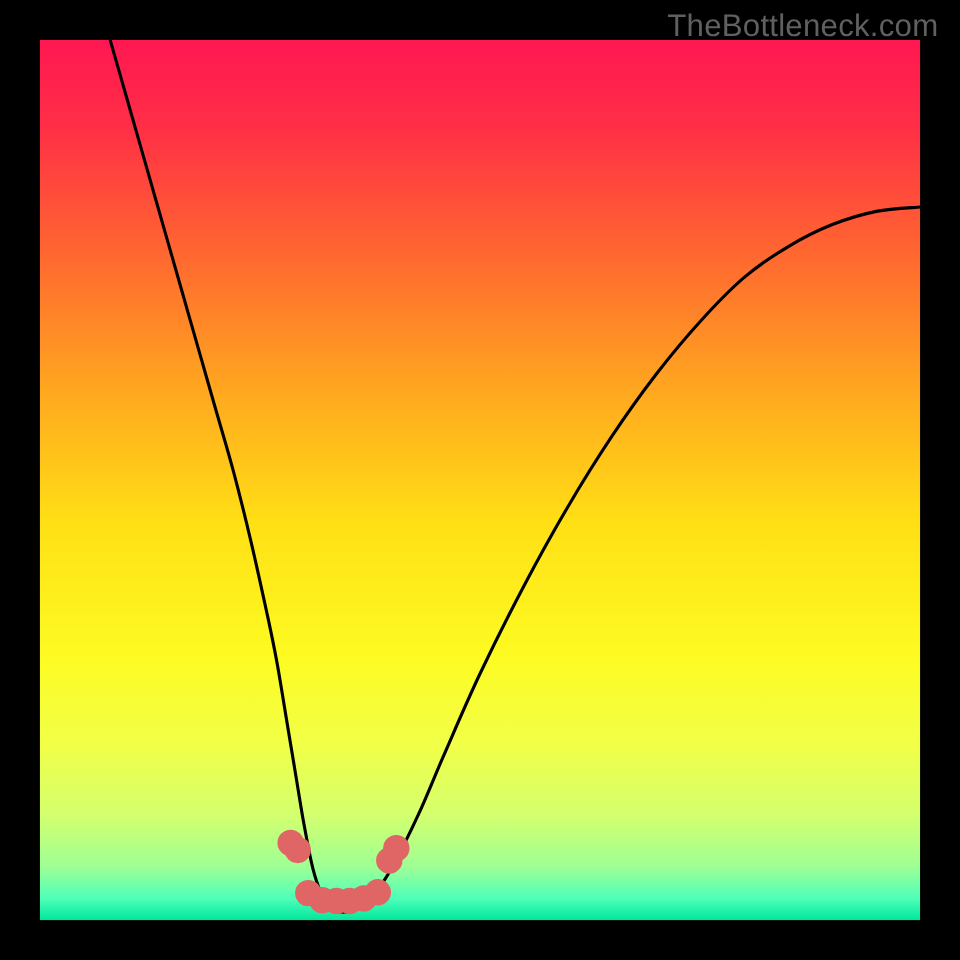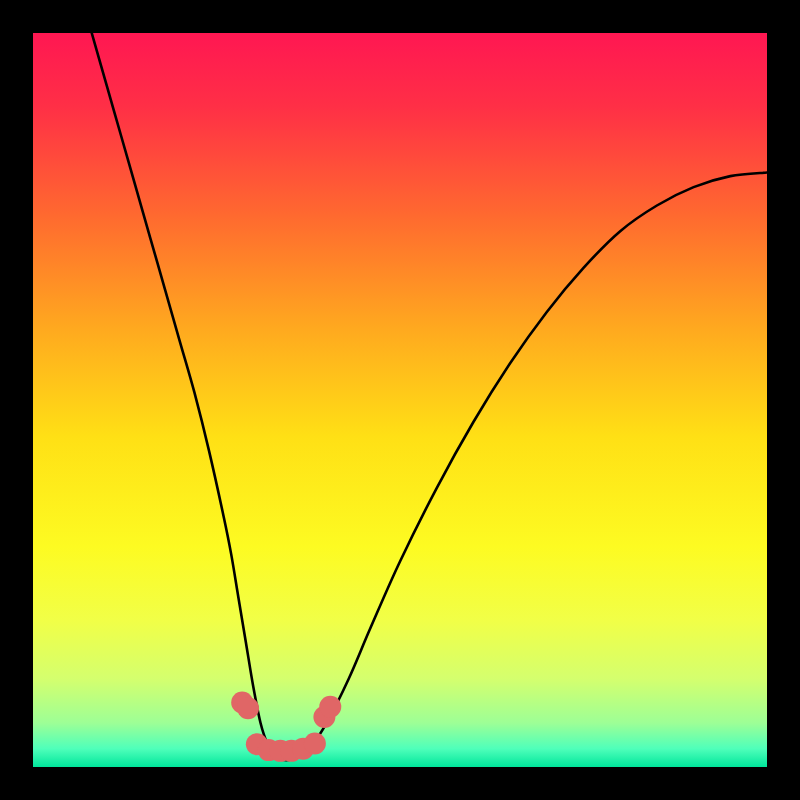--- a/index.html
+++ b/index.html
@@ -35,20 +35,21 @@
     font-weight: 500;
     color: #606060;
     letter-spacing: 0.2px;
   }
   svg { display: block; }
 </style>
 </head>
 <body>
 
 <div class="frame">
+  <div class="watermark">TheBottleneck.com</div>
   <div class="plot">
     <svg id="chart-svg" width="734" height="734" viewBox="0 0 734 734" preserveAspectRatio="none">
       <defs>
         <linearGradient id="bg-grad" x1="0" y1="0" x2="0" y2="1">
             <stop offset="0%" stop-color="#ff1752"></stop>
             <stop offset="10%" stop-color="#ff2f46"></stop>
             <stop offset="25%" stop-color="#ff6a2f"></stop>
             <stop offset="40%" stop-color="#ffa81f"></stop>
             <stop offset="55.00000000000001%" stop-color="#ffe015"></stop>
             <stop offset="70%" stop-color="#fdfb22"></stop>

